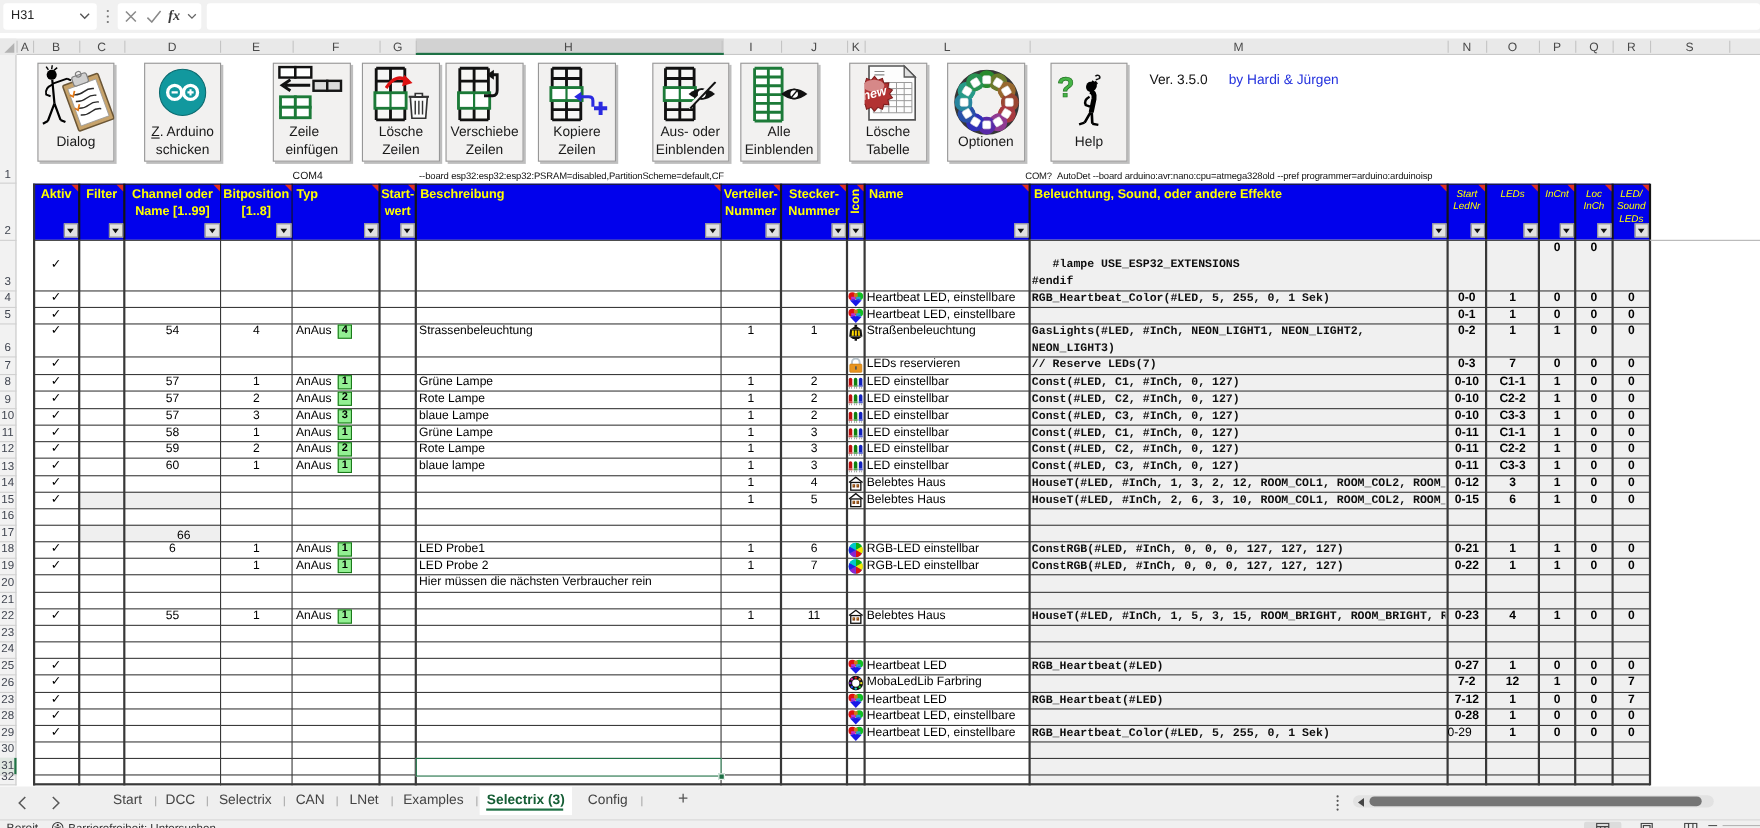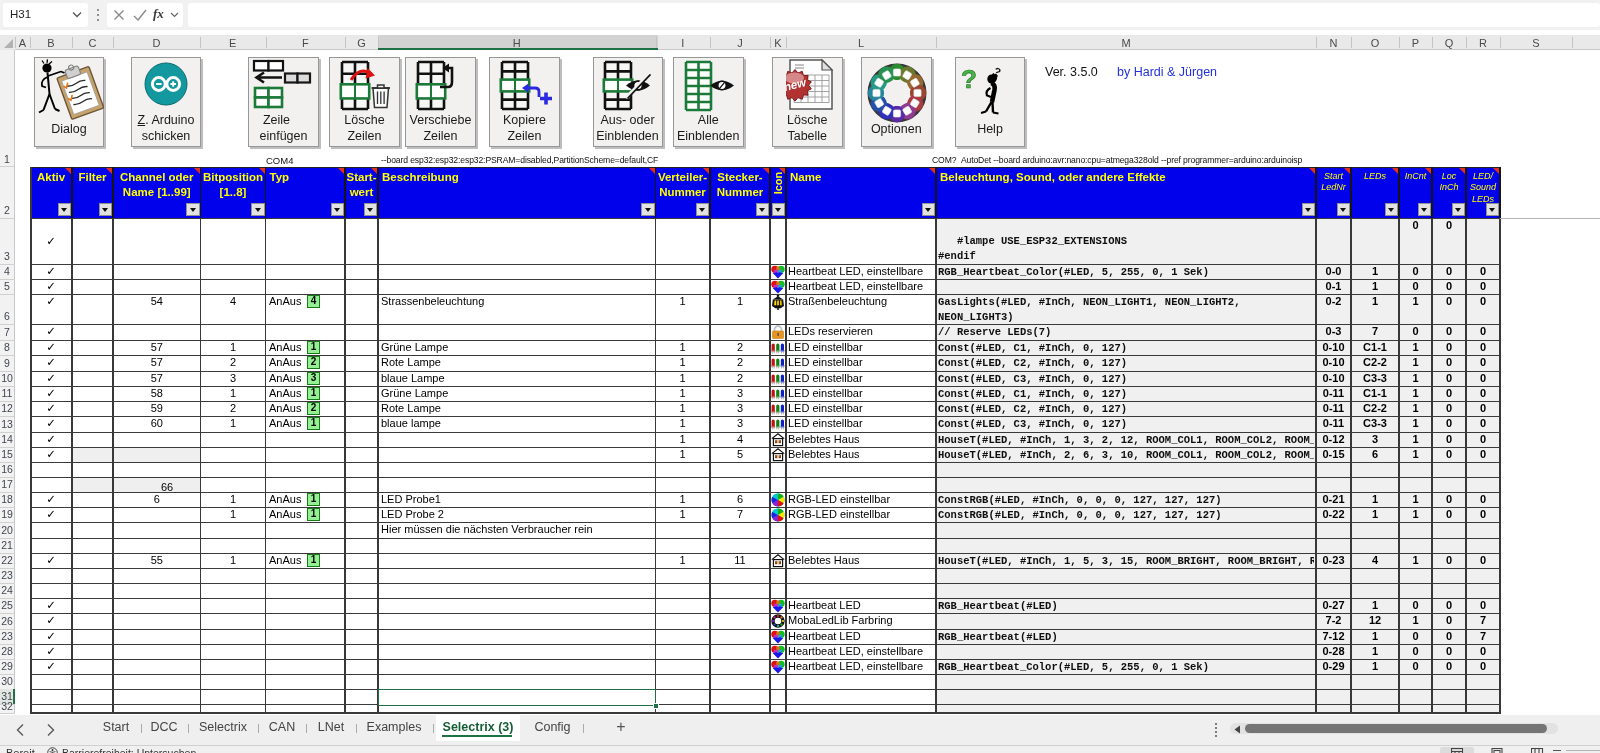--- a/index.html
+++ b/index.html
@@ -898,21 +898,21 @@
 <circle cx="3.9" cy="4.3" r="3.6" fill="#e01010"></circle>
       <circle cx="10.1" cy="4.3" r="3.6" fill="#10c020"></circle>
 <rect x="5.3" y="1.6" width="3.4" height="4" fill="#d07818"></rect>
 <rect x="2.8" y="4.8" width="3.8" height="3.6" fill="#c030d0"></rect>
 <rect x="7.4" y="4.8" width="3.8" height="3.6" fill="#28a0d8"></rect>
 <path d="M1.6 8 L12.4 8 L7 13.6 Z" fill="#1818e8"></path>
 <path d="M2.2 6.5 L7 7.5 L11.8 6.5 L7 9 Z" fill="#1818e8" opacity="0.85"></path>
     </svg>
 <div class="txt" style="left:788px;top:659px;height:15px;line-height:15.5px">Heartbeat LED, einstellbare</div>
 <div class="txt mono" style="left:938px;top:661px;width:376px;height:14px;line-height:13.5px">RGB_Heartbeat_Color(#LED, 5, 255, 0, 1 Sek)</div>
-<div class="txt" style="left:1316px;width:35px;top:659px;height:15px;line-height:15px;text-align:center;font-weight:bold;">0-29</div>
+<div class="txt" style="left:1316px;width:35px;top:659px;height:15px;line-height:15px;font-weight:normal;">0-29</div>
 <div class="txt" style="left:1351px;width:48px;top:659px;height:15px;line-height:15px;text-align:center;font-weight:bold;">1</div>
 <div class="txt" style="left:1399px;width:33px;top:659px;height:15px;line-height:15px;text-align:center;font-weight:bold;">0</div>
 <div class="txt" style="left:1432px;width:34px;top:659px;height:15px;line-height:15px;text-align:center;font-weight:bold;">0</div>
 <div class="txt" style="left:1466px;width:34px;top:659px;height:15px;line-height:15px;text-align:center;font-weight:bold;">0</div>
 <div class="ab" style="left:377.5px;top:688.5px;width:278.0px;height:17px;border:1.8px solid #1e7145;box-sizing:border-box;background:#fff"></div>
 <div class="ab" style="left:652.5px;top:702.5px;width:4.5px;height:4.5px;background:#1e7145;border:1px solid #fff;box-sizing:content-box"></div>
 <div class="ab" style="left:0;top:714.5px;width:1600px;height:31px;background:#efefef"></div>
 <svg class="ab" style="left:15px;top:722.5px" width="11" height="14">
       <path d="M8 1.5 L2.5 7 L8 12.5" stroke="#5a5a5a" stroke-width="1.4" fill="none"></path>
     </svg>

